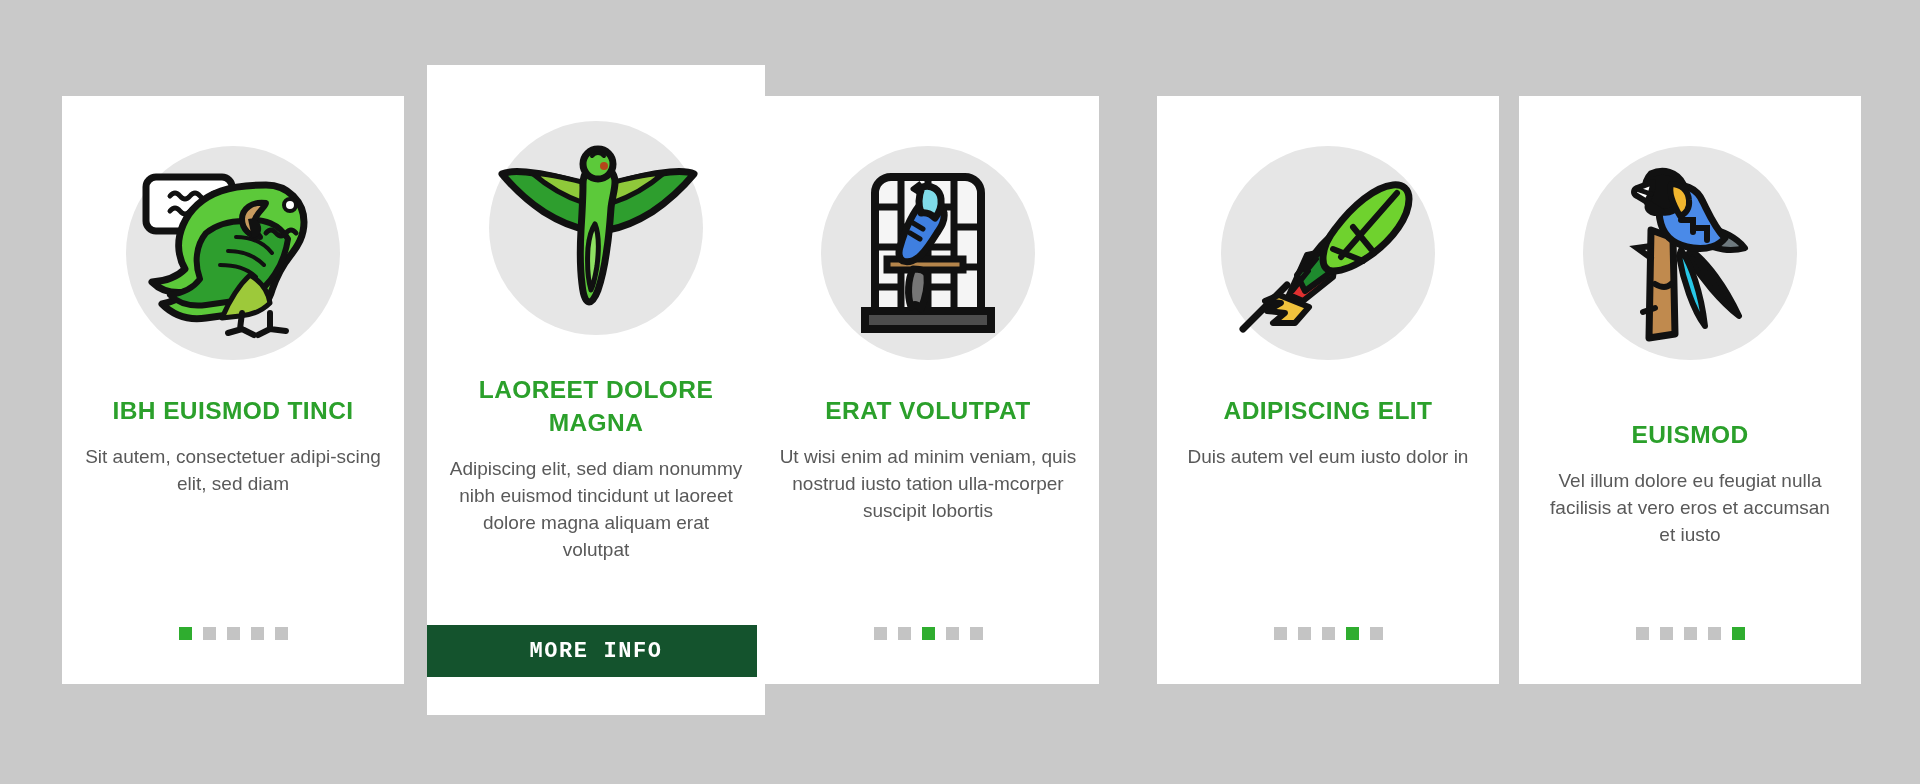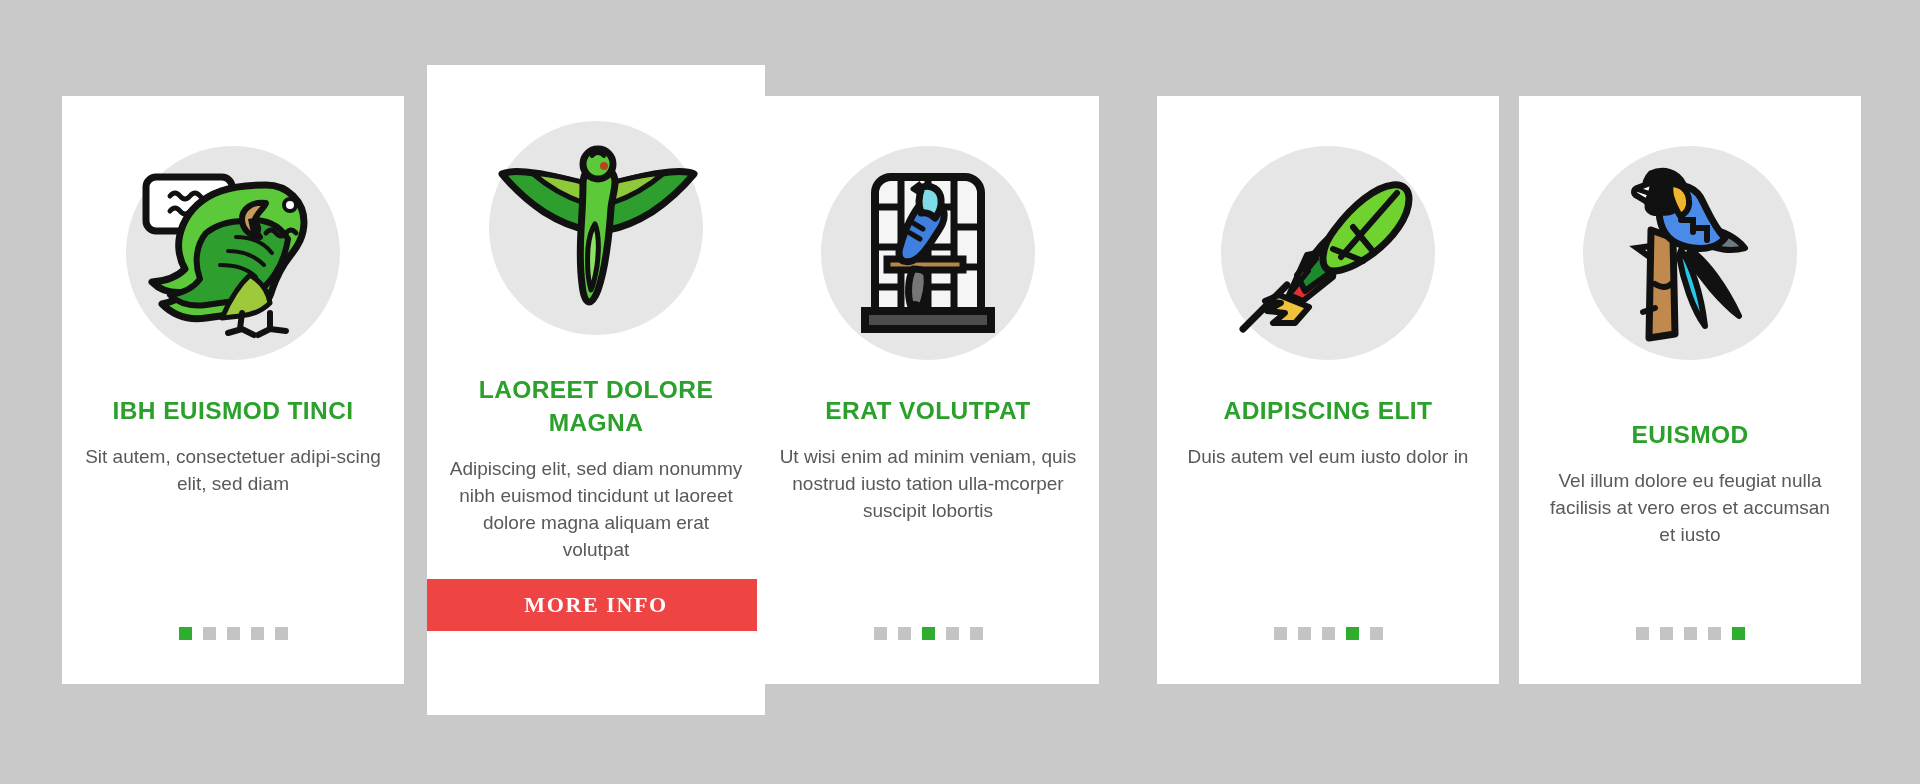--- a/index.html
+++ b/index.html
@@ -98,32 +98,32 @@
   .dot {
     width: 13px;
     height: 13px;
     background: #c4c4c4;
   }
   .dot.active { background: #2fad2f; }
 
   .cta-button {
     width: 100%;
     height: 52px;
-    background: #ef4444;
+    background: #14532d;
     color: #ffffff;
     font-weight: bold;
     font-size: 22px;
     letter-spacing: 1.6px;
     display: flex;
     align-items: center;
     justify-content: center;
     border: none;
     cursor: pointer;
-    font-family: Liberation Serif, serif;
-    margin-bottom: 84px;
+    font-family: Liberation Mono, monospace;
+    margin-bottom: 38px;
   }
 </style>
 </head>
 <body>
 
 <div class="board">
 
   <div class="card standard card-1">
     <div class="illus-wrap">
       <div class="circle-bg">

